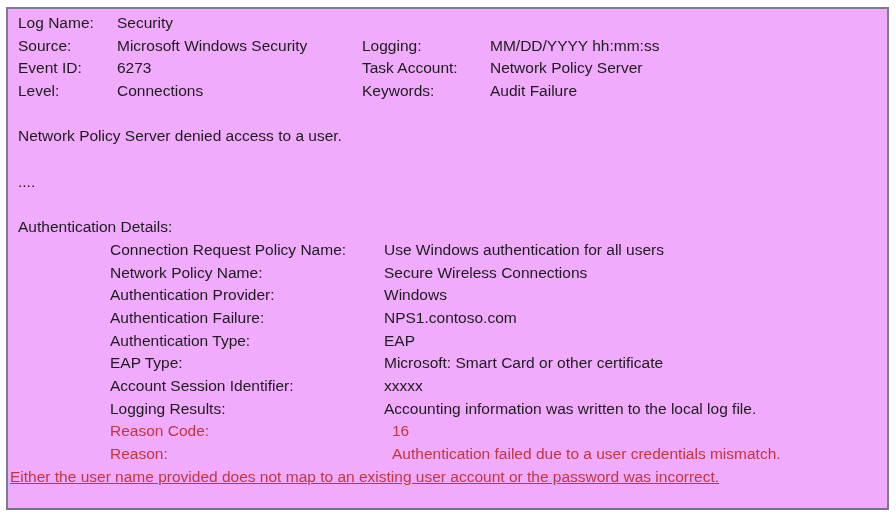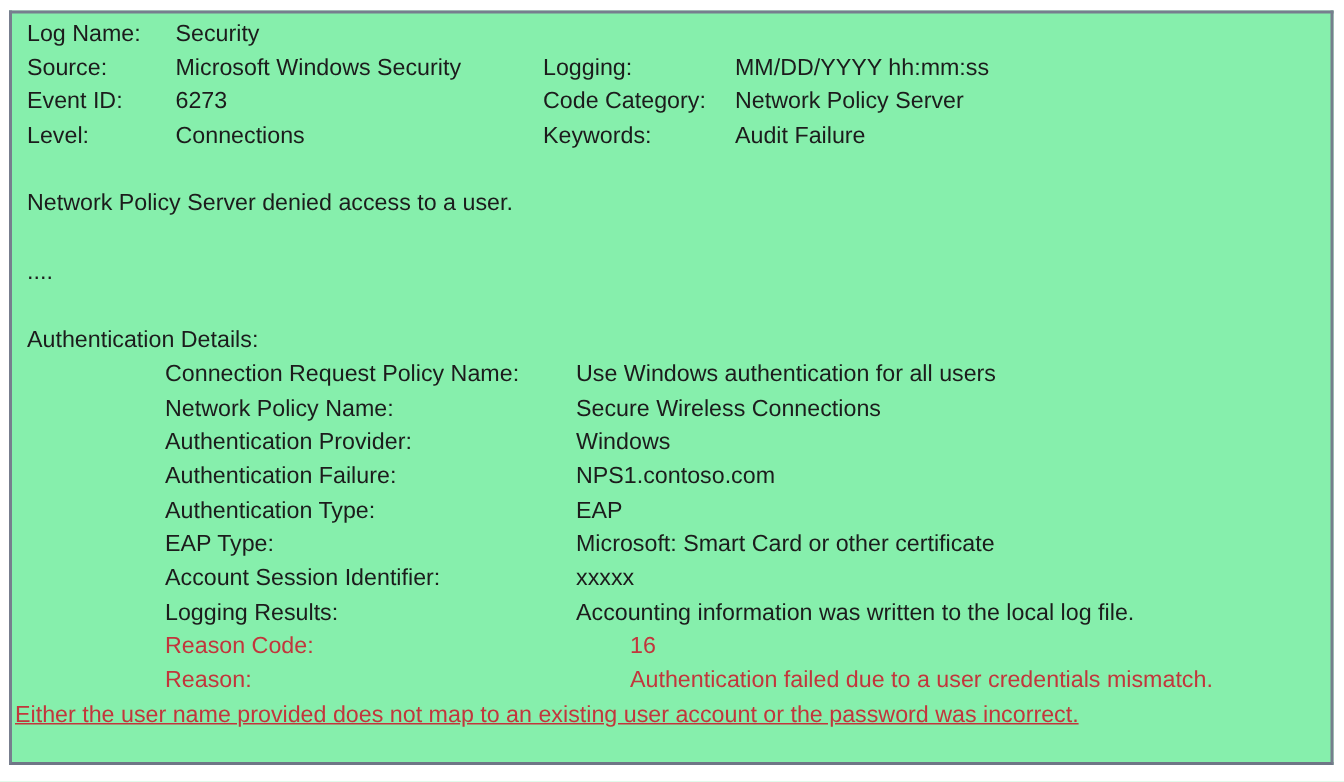--- a/index.html
+++ b/index.html
@@ -11,21 +11,21 @@
     font-family: "Liberation Sans", sans-serif;
   }
   .frame {
     position: absolute;
     left: 6px;
     top: 7px;
     width: 879px;
     height: 499px;
     border: 2px solid #777e8e;
     border-bottom-color: #6f7686;
-    background: #86efac;
+    background: #f0abfc;
     overflow: hidden;
   }
   .content {
     padding: 3px 0 0 10px;
     font-size: 15.5px;
     color: #1c1c1c;
   }
   .line {
     height: 22.7px;
     line-height: 22.7px;
@@ -37,21 +37,21 @@
     grid-template-columns: 99px 245px 128px auto;
   }
   .hdr-row > span { overflow: visible; }
   
   .detail-row {
     display: grid;
     grid-template-columns: 274px auto;
     margin-left: 92px;
   }
   .detail-row.red { color: var(--red, #c2363c); }
-  .detail-row.red .dvalue { padding-left: 8px; margin-left: 28px; }
+  .detail-row.red .dvalue { padding-left: 8px; }
   .footer-note {
     margin-left: -8px;
     color: var(--red, #c2363c);
     text-decoration: underline;
   }
   .blank {  }
 </style>
 </head>
 <body>
 
@@ -66,21 +66,21 @@
     </div>
     <div class="line hdr-row">
       <span>Source:</span>
       <span>Microsoft Windows Security</span>
       <span>Logging:</span>
       <span>MM/DD/YYYY hh:mm:ss</span>
     </div>
     <div class="line hdr-row">
       <span>Event ID:</span>
       <span>6273</span>
-      <span>Code Category:</span>
+      <span>Task Account:</span>
       <span>Network Policy Server</span>
     </div>
     <div class="line hdr-row">
       <span>Level:</span>
       <span>Connections</span>
       <span>Keywords:</span>
       <span>Audit Failure</span>
     </div>
 
     <div class="line blank"></div>

